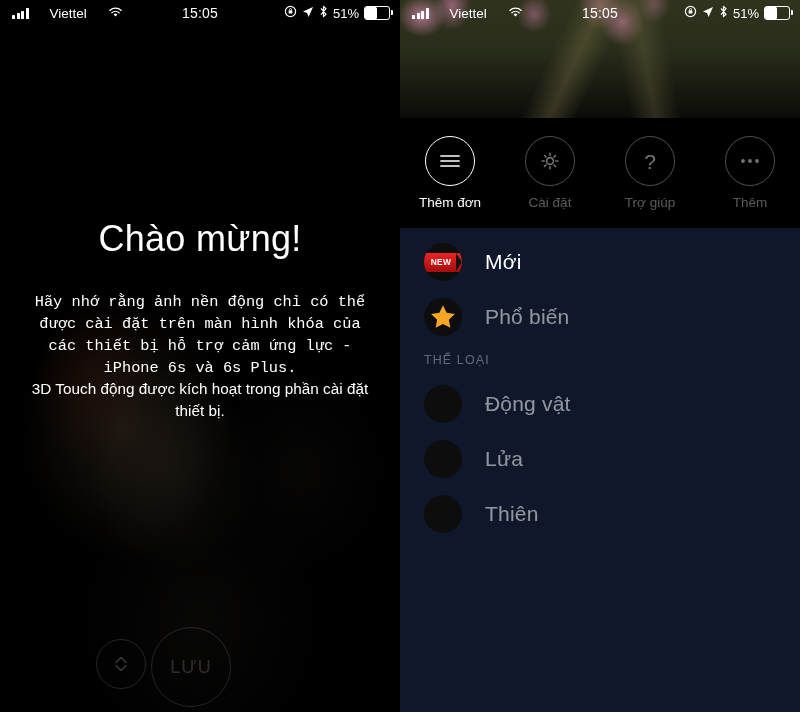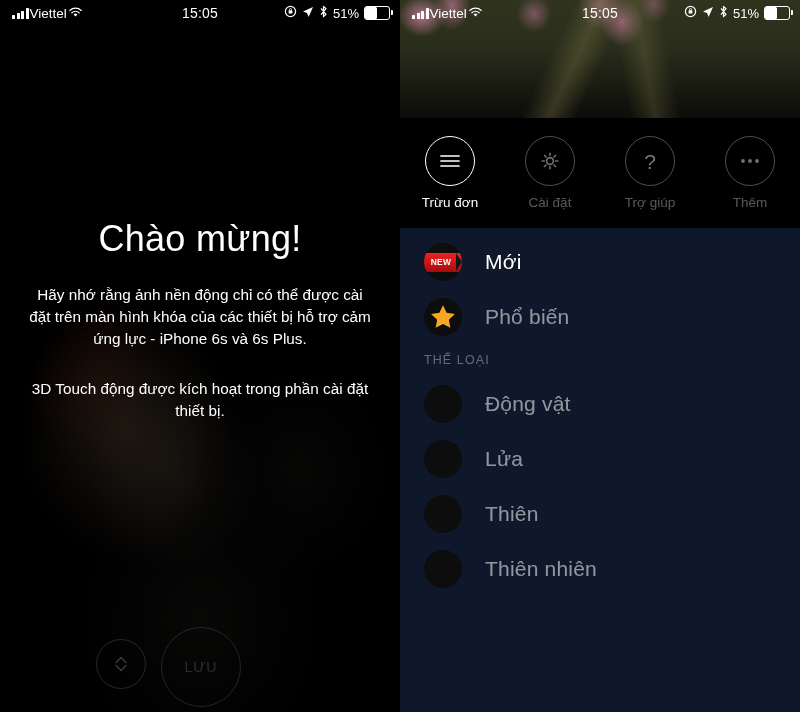--- a/index.html
+++ b/index.html
@@ -3,21 +3,21 @@
 <meta charset="utf-8">
 <style>
   html,body{margin:0;padding:0;background:#000;}
   body{width:800px;height:712px;overflow:hidden;font-family:"Liberation Sans",sans-serif;}
   .screens{display:flex;width:800px;height:712px;}
   .phone{position:relative;width:400px;height:712px;overflow:hidden;background:#000;}
 
   
   .statusbar{position:absolute;top:0;left:0;width:400px;height:26px;display:flex;align-items:center;
     color:#fff;font-size:13px;z-index:40;}
-  .sb-left{display:flex;align-items:center;gap:1px;padding-left:12px;}
+  .sb-left{display:flex;align-items:center;gap:21px;padding-left:12px;}
   .sb-center{position:absolute;left:0;width:400px;text-align:center;font-size:14px;letter-spacing:.2px;}
   .sb-right{position:absolute;right:10px;display:flex;align-items:center;gap:5px;}
   .bars{display:flex;align-items:flex-end;gap:1.5px;height:11px;}
   .bars i{display:block;width:3px;background:#fff;border-radius:.5px;}
   .bars i:nth-child(1){height:4px;}
   .bars i:nth-child(2){height:6px;}
   .bars i:nth-child(3){height:8px;}
   .bars i:nth-child(4){height:11px;}
   .carrier{font-size:13.5px;}
   .batt{width:24px;height:11.5px;border:1.3px solid #fff;border-radius:3px;position:relative;}
@@ -34,30 +34,30 @@
       radial-gradient(ellipse 130px 150px at 300px 470px, rgba(70,62,55,.20), rgba(0,0,0,0) 72%),
       radial-gradient(ellipse 170px 200px at 200px 620px, rgba(40,36,32,.40), rgba(0,0,0,0) 75%),
       #000;}
   .dim{position:absolute;inset:0;background:rgba(0,0,0,.45);}
 
   .welcome{position:absolute;left:0;top:0;width:400px;height:712px;z-index:20;}
   .welcome h1{position:absolute;top:218px;left:0;width:400px;text-align:center;margin:0;
     color:#fff;font-size:36px;font-weight:400;letter-spacing:.3px;}
   .welcome .para{position:absolute;left:28px;width:344px;text-align:center;color:#fff;
     font-size:15.3px;line-height:22px;}
-  .welcome .p1{top:284px;}
+  .welcome .p1{top:291px;font-family:Liberation Mono, monospace;}
   .welcome .p2{top:378px;}
 
   .ok-btn{position:absolute;left:150px;top:559px;width:101px;height:52px;border:2px solid #fff;
     border-radius:26px;display:flex;align-items:center;justify-content:center;color:#fff;
     font-size:24px;letter-spacing:.5px;z-index:22;background:transparent;box-sizing:border-box;}
 
-  .ghost-save{position:absolute;left:161px;top:627px;width:78px;height:78px;border-radius:50%;
+  .ghost-save{position:absolute;left:151px;top:627px;width:78px;height:78px;border-radius:50%;
     border:1.4px solid rgba(255,255,255,.13);display:flex;align-items:center;justify-content:center;
-    color:rgba(255,255,255,.16);font-size:14px;letter-spacing:1px;z-index:21;}
+    color:rgba(255,255,255,.16);font-size:18px;letter-spacing:1px;z-index:21;}
   .ghost-chev{position:absolute;left:96px;top:639px;width:48px;height:48px;border-radius:50%;
     border:1.3px solid rgba(255,255,255,.14);display:flex;align-items:center;justify-content:center;z-index:21;}
 
   
   .bg-flower{position:absolute;left:0;top:0;width:400px;height:135px;overflow:hidden;
     background:
       radial-gradient(ellipse 34px 30px at 22px 16px, rgba(208,132,168,.80), rgba(208,132,168,0) 70%),
       radial-gradient(ellipse 26px 34px at 52px 6px, rgba(198,122,158,.65), rgba(198,122,158,0) 72%),
       radial-gradient(ellipse 24px 26px at 134px 14px, rgba(186,116,150,.55), rgba(186,116,150,0) 72%),
       radial-gradient(ellipse 30px 32px at 200px 6px, rgba(196,126,160,.55), rgba(196,126,160,0) 72%),
@@ -222,21 +222,21 @@
       </div>
     </div>
 
     <div class="toolbar">
       <div class="tb-item active">
         <div class="tb-circle">
           <svg width="24" height="16" viewBox="0 0 24 16">
               <path d="M3 3h18M3 8h18M3 13h18" stroke="#fff" stroke-width="1.7" stroke-linecap="round"></path>
             </svg>
         </div>
-        <div class="tb-label">Trừu đơn</div>
+        <div class="tb-label">Thêm đơn</div>
       </div>
       <div class="tb-item">
         <div class="tb-circle">
           <svg width="24" height="24" viewBox="0 0 24 24">
               <g fill="none" stroke="rgba(255,255,255,.45)" stroke-width="1.6">
                 <circle cx="12" cy="12" r="3.4"></circle>
                 <g stroke-linecap="round">
                   <path d="M12 4.2v2M12 17.8v2M4.2 12h2M17.8 12h2M6.5 6.5l1.4 1.4M16.1 16.1l1.4 1.4M17.5 6.5l-1.4 1.4M7.9 16.1l-1.4 1.4"></path>
                 </g>
               </g>
@@ -291,20 +291,16 @@
       <div class="mrow">
         <div class="micon ic-fire"></div>
         <div class="mlabel">Lửa</div>
       </div>
 
       <div class="mrow">
         <div class="micon ic-water"></div>
         <div class="mlabel">Thiên</div>
       </div>
 
-      <div class="mrow">
-        <div class="micon ic-nature"></div>
-        <div class="mlabel">Thiên nhiên</div>
-      </div>
 
     </div>
   </div>
 </div>
 
 </body></html>

